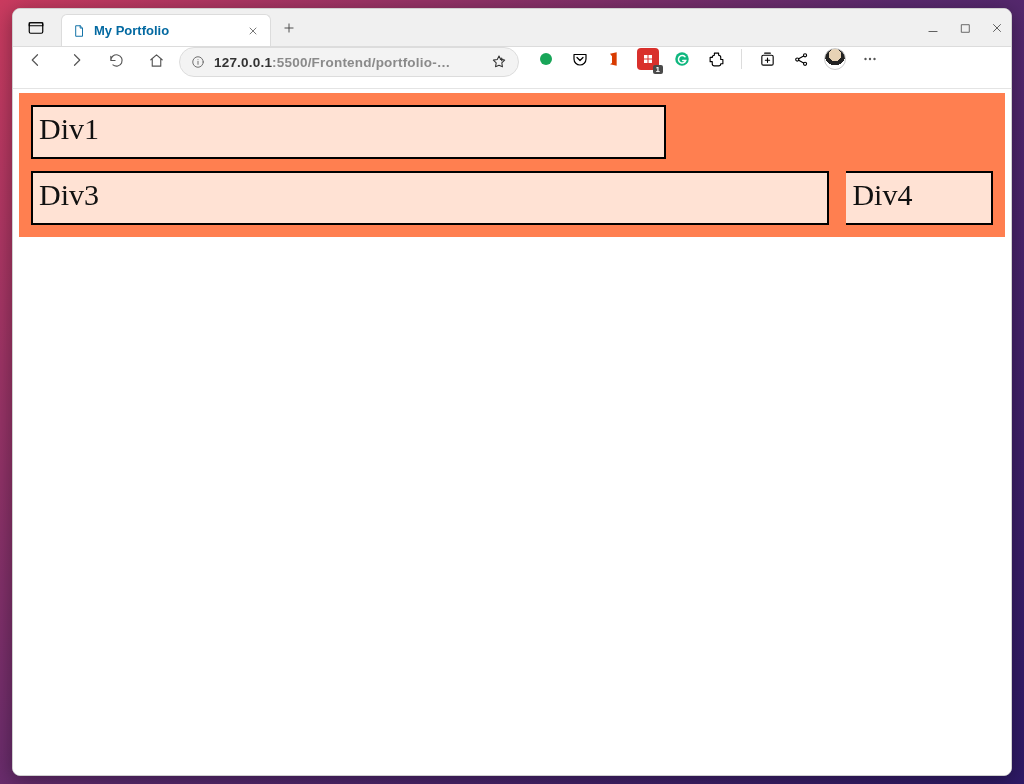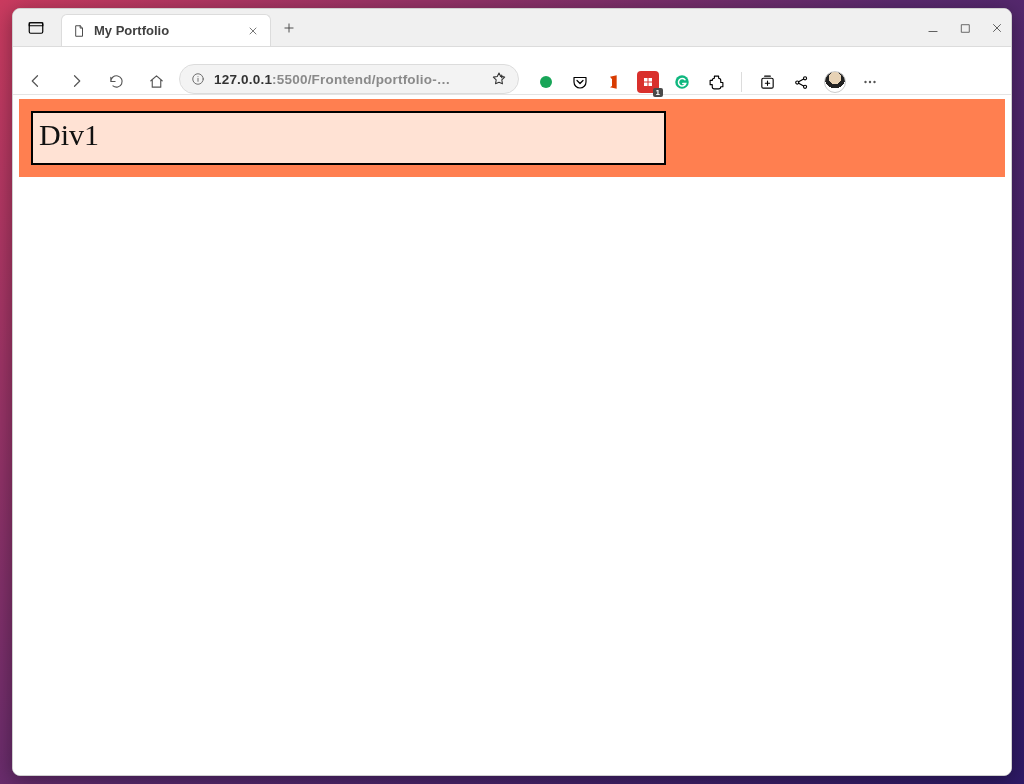--- a/index.html
+++ b/index.html
@@ -49,21 +49,21 @@
       min-width: 210px;
       background: #ffffff;
       border: 1px solid #dcdcdc;
       border-bottom: none;
       border-radius: 6px 6px 0 0;
       display: flex;
       align-items: center;
       padding: 0 10px;
       gap: 8px;
       font-size: 13px;
-      color: #404040;
+      color: #0369a1;
       position: relative;
     }
     .tab .page-icon { width: 14px; height: 14px; flex: 0 0 auto; }
     .tab .tab-title { flex: 1; white-space: nowrap; overflow: hidden; text-overflow: ellipsis; font-weight: 600; }
     .tab .close-x   { width: 14px; height: 14px; flex: 0 0 auto; display:flex; align-items:center; justify-content:center; color:#555; }
     .new-tab-btn {
       align-self: center;
       width: 28px; height: 28px;
       display: flex; align-items:center; justify-content:center;
       border-radius: 4px; color:#444;
@@ -71,24 +71,24 @@
     .window-controls {
       position: absolute;
       right: 6px; top: 0; height: 38px;
       display: flex; align-items: center; gap: 16px;
       color: #555;
     }
     .window-controls .wc { width:16px; height:16px; display:flex; align-items:center; justify-content:center; }
 
     
     .toolbar {
-      height: 48px;
+      height: 42px;
       background: #ffffff;
       display: flex;
-      align-items: flex-end;
+      align-items: flex-start;
       padding: 0 10px;
       gap: 10px;
       border-bottom: 1px solid #e4e4e4;
     }
     .nav-btns { display:flex; align-items:center; gap: 14px; }
     .nav-btn  { width:26px; height:26px; display:flex; align-items:center; justify-content:center; color:#555; border-radius:4px; }
     .addr-wrap {
       flex: 0 0 340px;
       height: 30px;
       background: #f3f3f3;
@@ -307,17 +307,21 @@
       </span>
     </div>
   </div>
 
   <div class="viewport">
     <div class="page-pad">
       <div class="outer-box">
         <div class="row row1">
           <div class="cell c1">Div1</div>
         </div>
+        <div class="row row2">
+          <div class="cell c1">Div3</div>
+          <div class="cell c2">Div4</div>
+        </div>
       </div>
     </div>
   </div>
 
 </div>
 
 </body></html>

